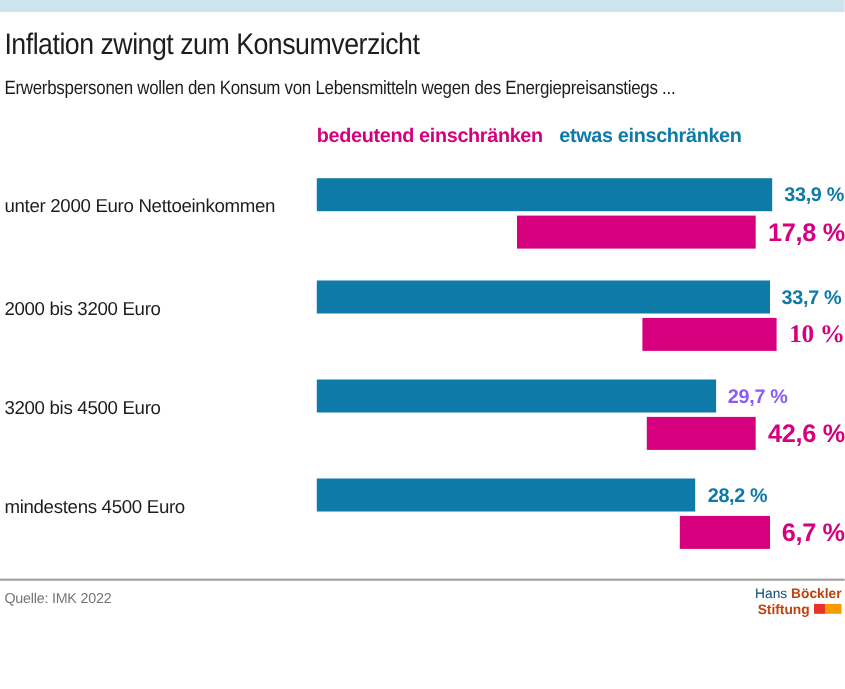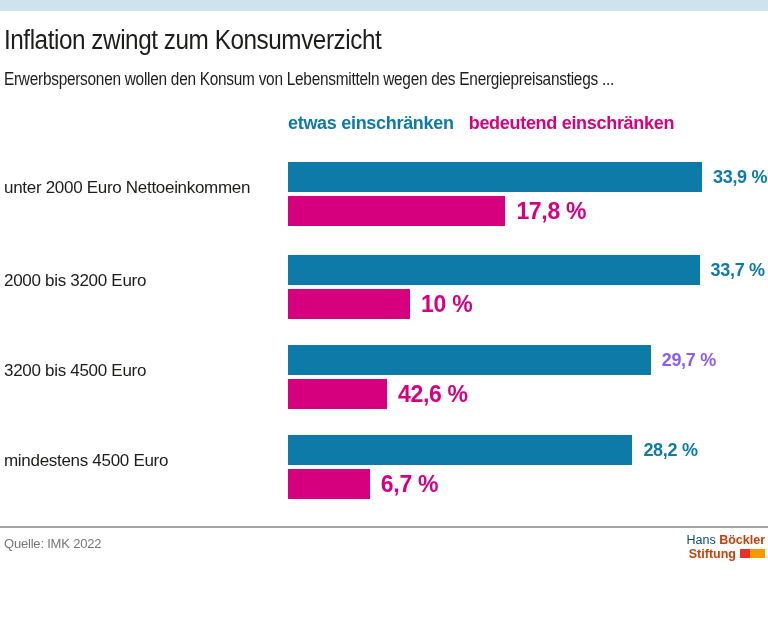--- a/index.html
+++ b/index.html
@@ -44,21 +44,21 @@
   .cat-label {
     position: absolute; left: 4px; top: calc(50% - 6px);
     transform: translateY(-50%);
     font-size: 17px; letter-spacing: -0.3px;
     white-space: nowrap;
   }
   .bar-row {
     display: flex; align-items: center;
     margin-left: 288px; height: 30px;
   }
-  .bar-row.second { margin-top: 4px; }
+  .bar-row.second { margin-top: 4px; justify-content: flex-end; }
   .bar { height: 100%; flex: 0 0 auto; }
   .val {
     margin-left: 11px; font-weight: bold;
     white-space: nowrap; letter-spacing: -0.3px;
   }
   .val.s0 { font-size: 18px; }
   .val.s1 { font-size: 23px; }
   .footer-rule {
     position: absolute; left: 0; top: 526px;
     width: 768px; height: 0;
@@ -87,22 +87,22 @@
 </style>
 </head>
 <body>
 
 <div class="top-strip" style="background: rgb(205, 228, 238);"></div>
 
 <h1 class="title" style="margin:0;">Inflation zwingt zum Konsumverzicht</h1>
 <div class="subtitle">Erwerbspersonen wollen den Konsum von Lebensmitteln wegen des Energiepreisanstiegs ...</div>
 
 <div class="legend">
+  <span class="legend-item" style="color: rgb(214, 0, 126);">bedeutend einschränken</span>
   <span class="legend-item" style="color: rgb(14, 122, 168);">etwas einschränken</span>
-  <span class="legend-item" style="color: rgb(214, 0, 126);">bedeutend einschränken</span>
 </div>
 
 <div class="chart">
     <div class="group" style="top: 0px;">
       <div class="cat-label">unter 2000 Euro Nettoeinkommen</div>
       <div class="bar-row">
         <div class="bar" style="width: 414px; background: rgb(14, 122, 168);"></div>
         <span class="val s0" style="color: rgb(14, 122, 168);">33,9 %</span>
       </div>
       <div class="bar-row second">
@@ -111,21 +111,21 @@
       </div>
     </div>
     <div class="group" style="top: 93px;">
       <div class="cat-label">2000 bis 3200 Euro</div>
       <div class="bar-row">
         <div class="bar" style="width: 411.558px; background: rgb(14, 122, 168);"></div>
         <span class="val s0" style="color: rgb(14, 122, 168);">33,7 %</span>
       </div>
       <div class="bar-row second">
         <div class="bar" style="width: 122.124px; background: rgb(214, 0, 126);"></div>
-        <span class="val s1" style="color: rgb(214, 0, 126);">10 %</span>
+        <span class="val s1" style="color: rgb(214, 0, 126); font-family: Liberation Serif, serif;">10 %</span>
       </div>
     </div>
     <div class="group" style="top: 183px;">
       <div class="cat-label">3200 bis 4500 Euro</div>
       <div class="bar-row">
         <div class="bar" style="width: 362.708px; background: rgb(14, 122, 168);"></div>
         <span class="val s0" style="color: #8b5cf6;">29,7 %</span>
       </div>
       <div class="bar-row second">
         <div class="bar" style="width: 98.9204px; background: rgb(214, 0, 126);"></div>

